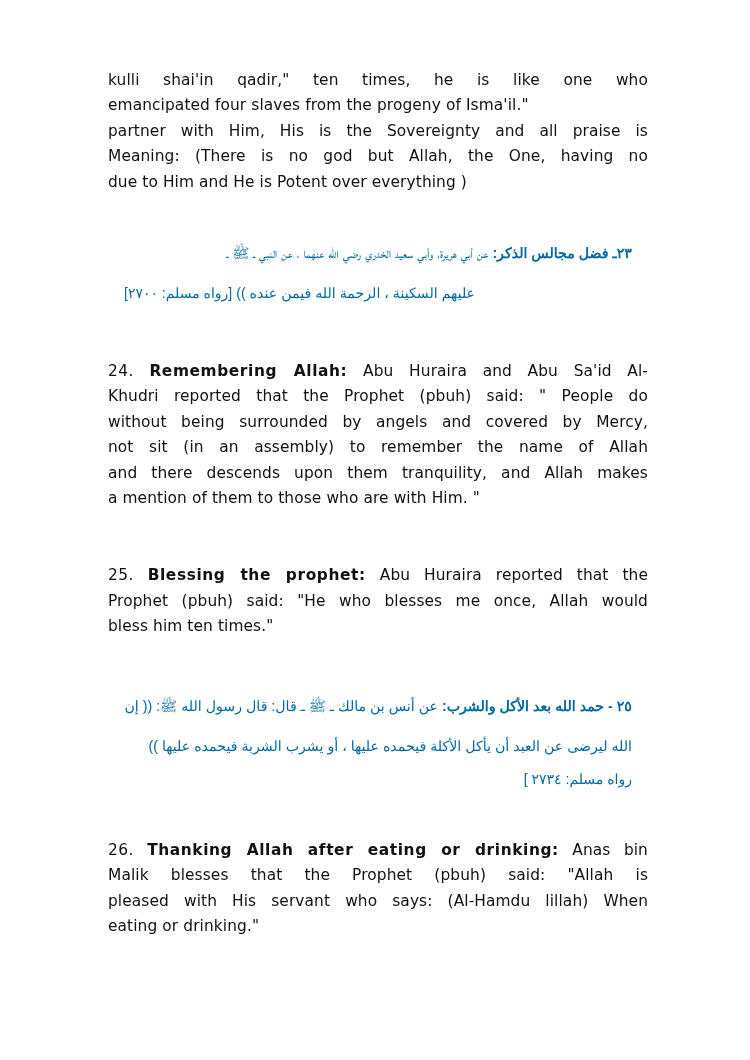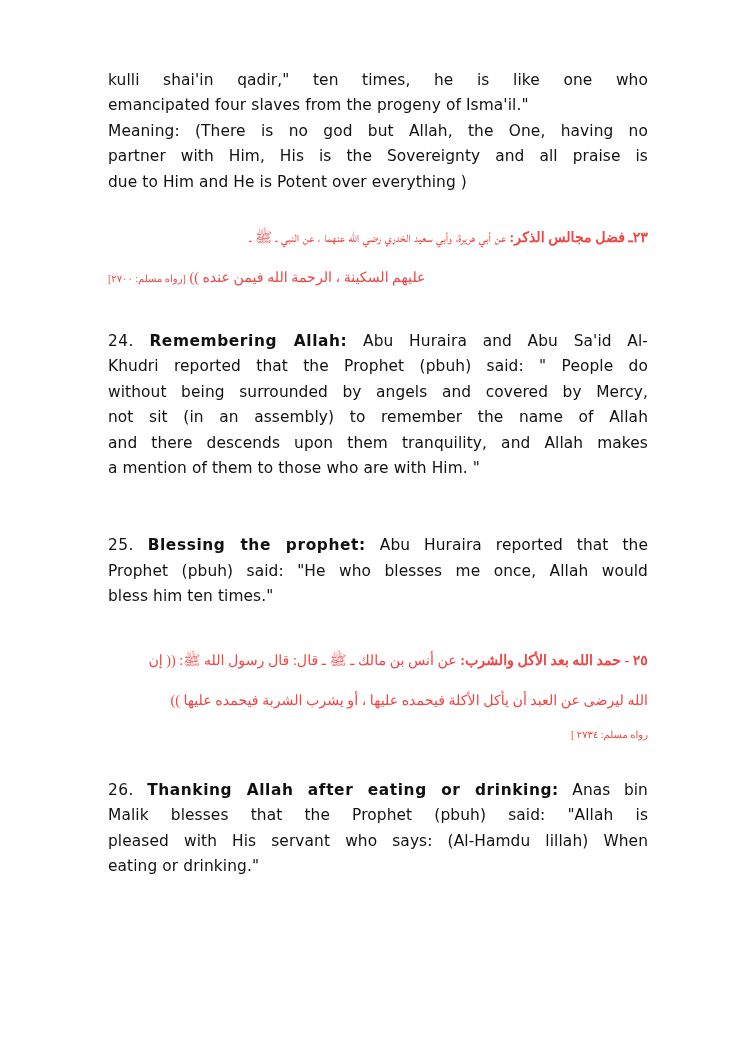--- a/index.html
+++ b/index.html
@@ -56,60 +56,60 @@
     text-align-last: justify;
     white-space: pre-wrap;
   }
   .just-line.last {
     text-align-last: left;
   }
 
   
   .ar-block {
     direction: rtl;
-    font-family: Liberation Serif, serif;
-    color: #ef4444;
-    margin: 0;
+    font-family: Liberation Sans, sans-serif;
+    color: #0369a1;
+    margin: 16px;
   }
   .ar-line {
     display: block;
     font-size: 14.2px;
     line-height: 40px;
     white-space: nowrap;
   }
   .ar-line.l-right { text-align: right; }
   .ar-line.l-center { }
   .ar-line.l-left { text-align: left; }
   .ar-head {
     font-weight: bold;
   }
   .ar-num {
     font-weight: bold;
     letter-spacing: 1px;
   }
   .ar-ref {
-    font-size: 10px;
+    font-size: 14px;
     letter-spacing: 0px;
   }
 
   
   .gap-en-ar { height: 22px; }
   .gap-ar-en { height: 30px; }
 </style>
 </head>
 <body>
 
 <div class="page">
   <div class="content">
 
     <div class="en-block">
       <span class="just-line">kulli shai'in qadir," ten times, he is like one who</span>
       <span class="just-line last">emancipated four slaves from the progeny of Isma'il."</span>
+      <span class="just-line">partner with Him, His is the Sovereignty and all praise is</span>
       <span class="just-line">Meaning: (There is no god but Allah, the One, having no</span>
-      <span class="just-line">partner with Him, His is the Sovereignty and all praise is</span>
       <span class="just-line last">due to Him and He is Potent over everything )</span>
     </div>
 
     <div class="gap-en-ar"></div>
 
     <div class="ar-block">
       <span class="ar-line l-right"><span class="ar-num">٢٣ـ</span> <span class="ar-head">فضل مجالس الذكر:</span> <span>عن أبي هريرة، وأبي سعيد الخدري رضي الله عنهما ، عن النبي ـ ﷺ ـ</span></span>
       <span class="ar-line l-left"><span>عليهم السكينة ، الرحمة الله فيمن عنده ))</span> <span class="ar-ref">[رواه مسلم: ٢٧٠٠]</span></span>
     </div>
 

